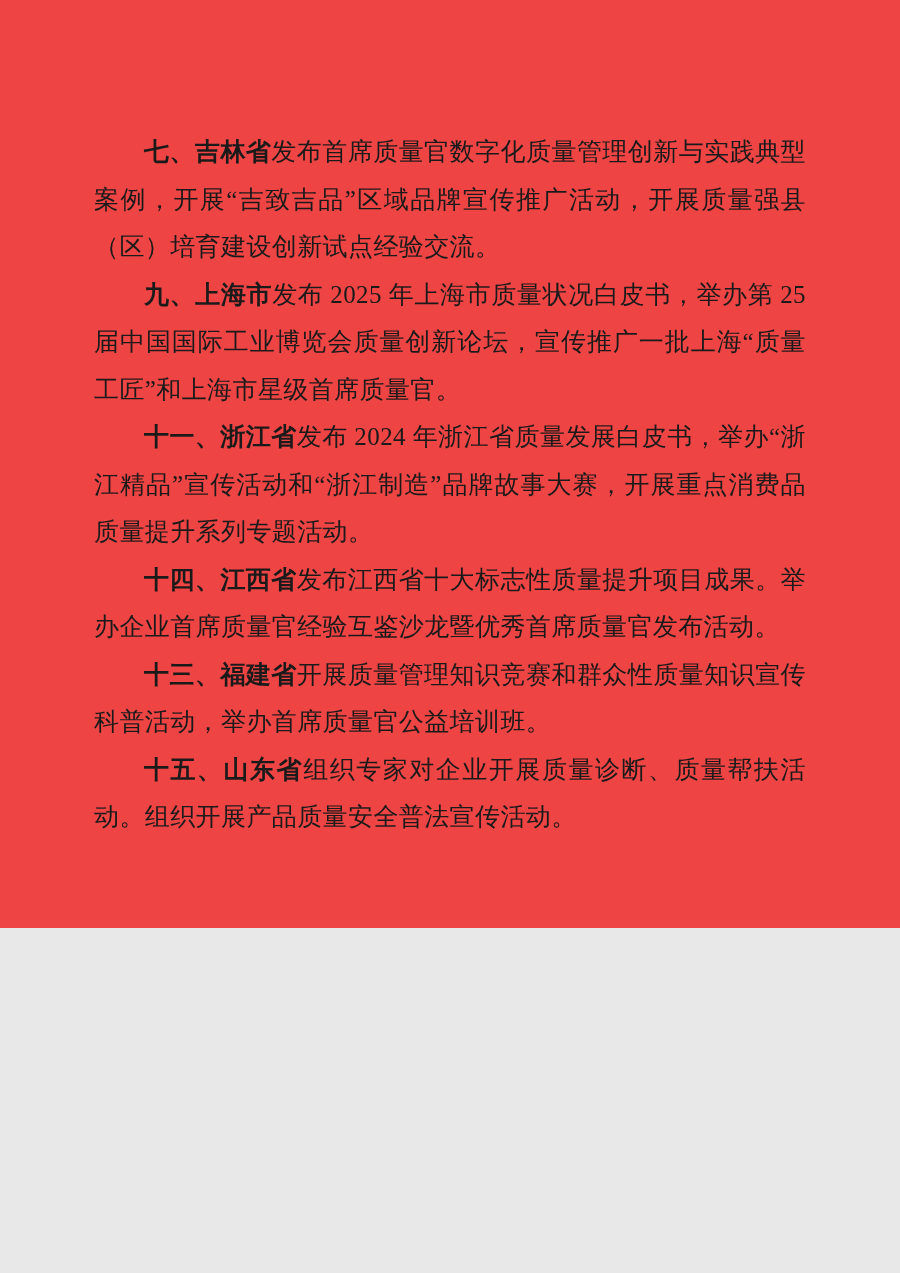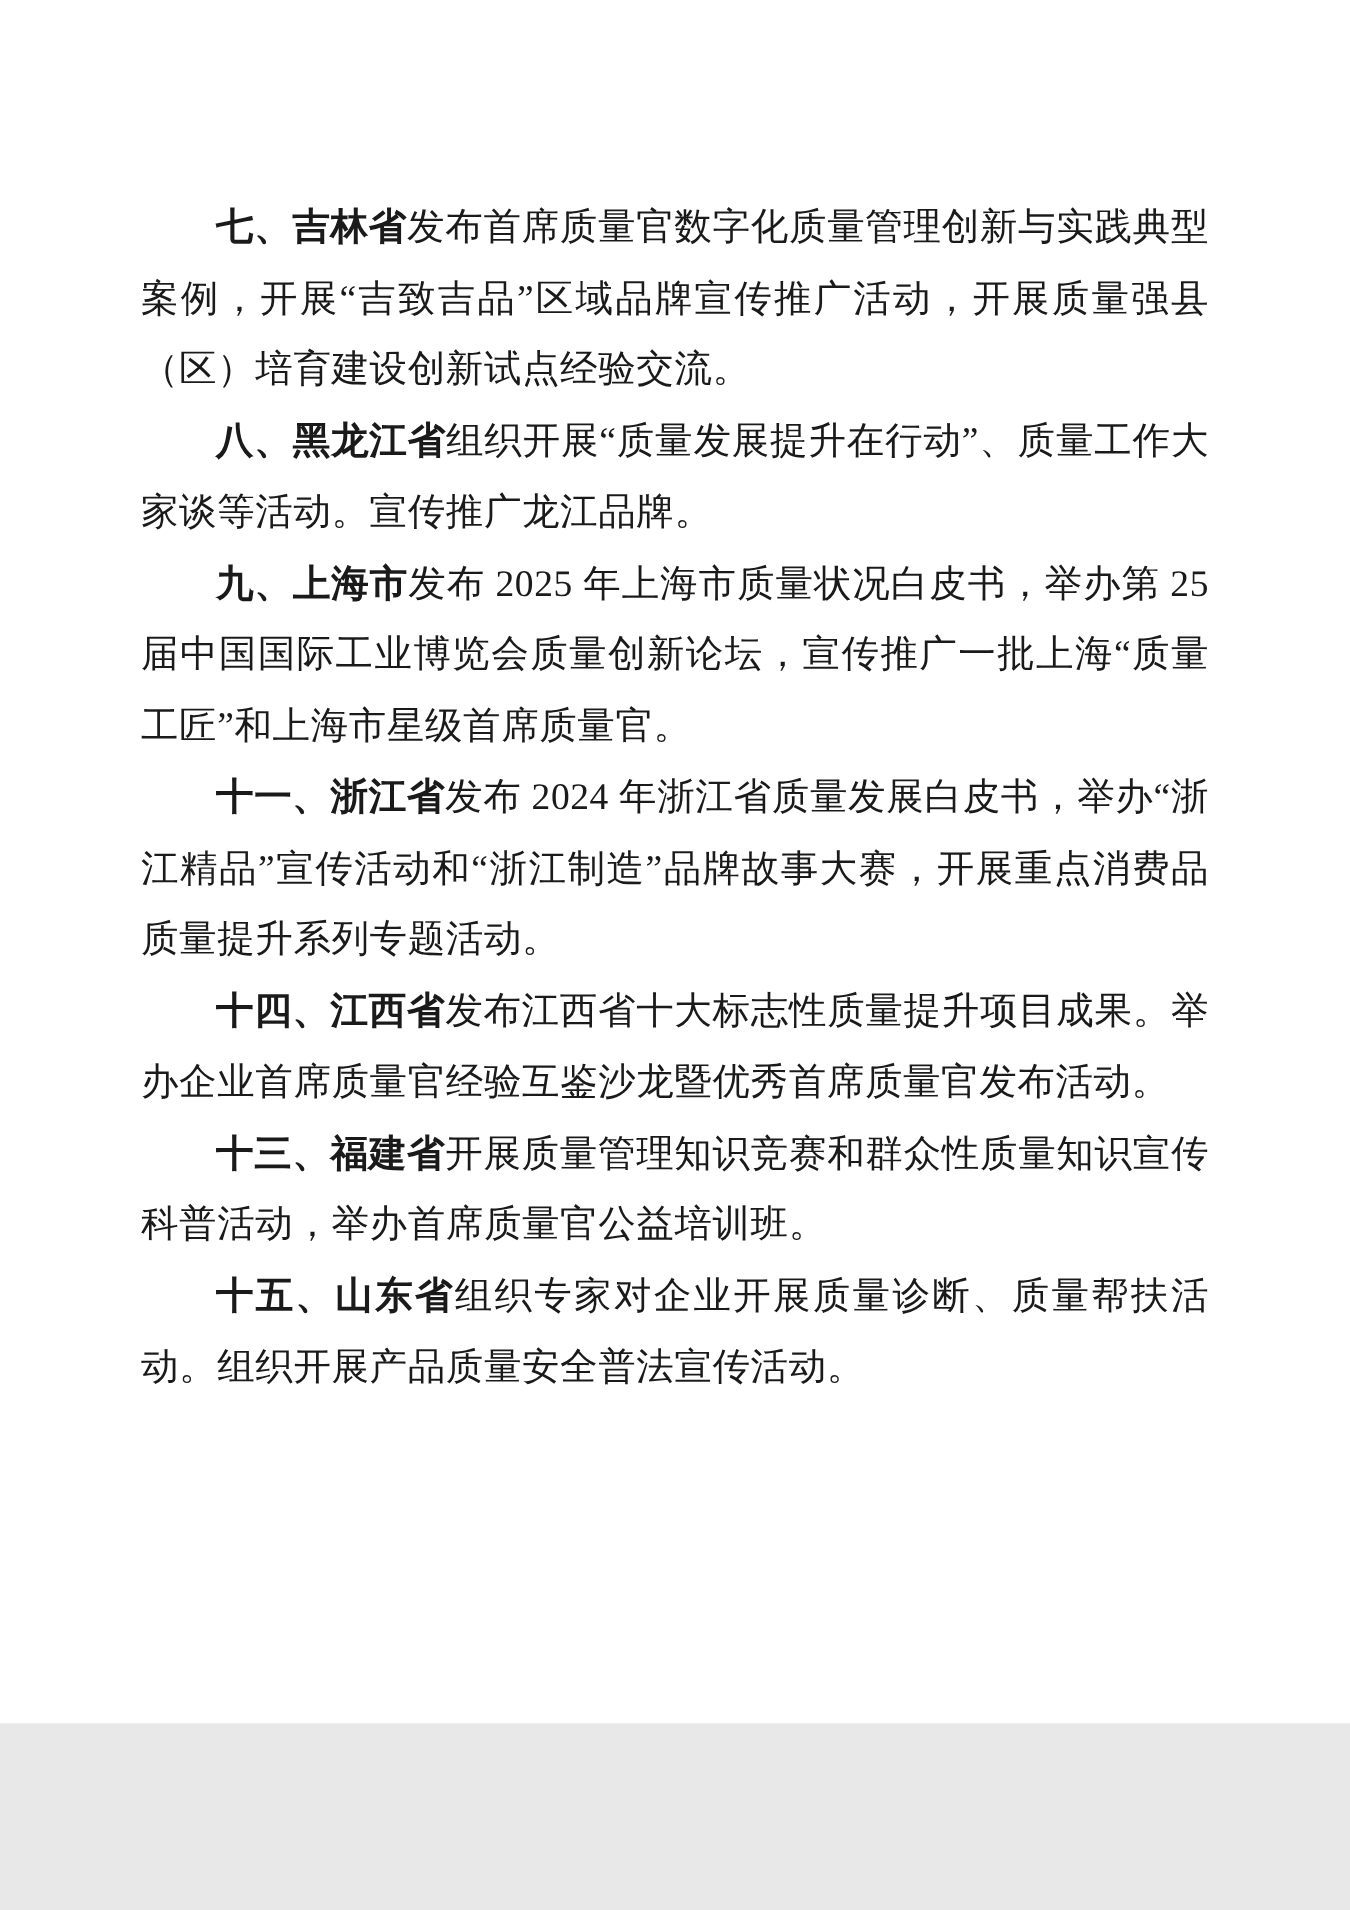--- a/index.html
+++ b/index.html
@@ -4,23 +4,23 @@
 <style>
   html, body {
     margin: 0;
     padding: 0;
     background: #e8e8e8;
     font-family: "Liberation Serif", "DejaVu Serif", serif;
   }
   .page {
     position: relative;
     width: 900px;
-    height: 1149px;
+    height: 928px;
     margin: 0 auto;
-    background: #ffffff;
+    background: #ef4444;
     overflow: hidden;
     color: #1a1a1a;
     text-decoration: underline;
   }
   .doc-body {
     position: absolute;
     left: 94px;
     top: 128px;
     width: 712px;
     font-size: 25px;
@@ -47,21 +47,20 @@
     letter-spacing: 1px;
     color: #1a1a1a;
   }
 </style>
 </head>
 <body>
 
 <div class="page">
   <div class="doc-body" id="paragraphs">
       <p class="para"><span class="lead">七、吉林省</span><span class="text">发布首席质量官数字化质量管理创新与实践典型案例，开展“吉致吉品”区域品牌宣传推广活动，开展质量强县（区）培育建设创新试点经验交流。</span></p>
-      <p class="para"><span class="lead">八、黑龙江省</span><span class="text">组织开展“质量发展提升在行动”、质量工作大家谈等活动。宣传推广龙江品牌。</span></p>
       <p class="para"><span class="lead">九、上海市</span><span class="text">发布 2025 年上海市质量状况白皮书，举办第 25 届中国国际工业博览会质量创新论坛，宣传推广一批上海“质量工匠”和上海市星级首席质量官。</span></p>
       <p class="para"><span class="lead">十一、浙江省</span><span class="text">发布 2024 年浙江省质量发展白皮书，举办“浙江精品”宣传活动和“浙江制造”品牌故事大赛，开展重点消费品质量提升系列专题活动。</span></p>
       <p class="para"><span class="lead">十四、江西省</span><span class="text">发布江西省十大标志性质量提升项目成果。举办企业首席质量官经验互鉴沙龙暨优秀首席质量官发布活动。</span></p>
       <p class="para"><span class="lead">十三、福建省</span><span class="text">开展质量管理知识竞赛和群众性质量知识宣传科普活动，举办首席质量官公益培训班。</span></p>
       <p class="para"><span class="lead">十五、山东省</span><span class="text">组织专家对企业开展质量诊断、质量帮扶活动。组织开展产品质量安全普法宣传活动。</span></p>
     </div>
   <div class="page-footer">
     <span>— 16 —</span>
   </div>
 </div>

